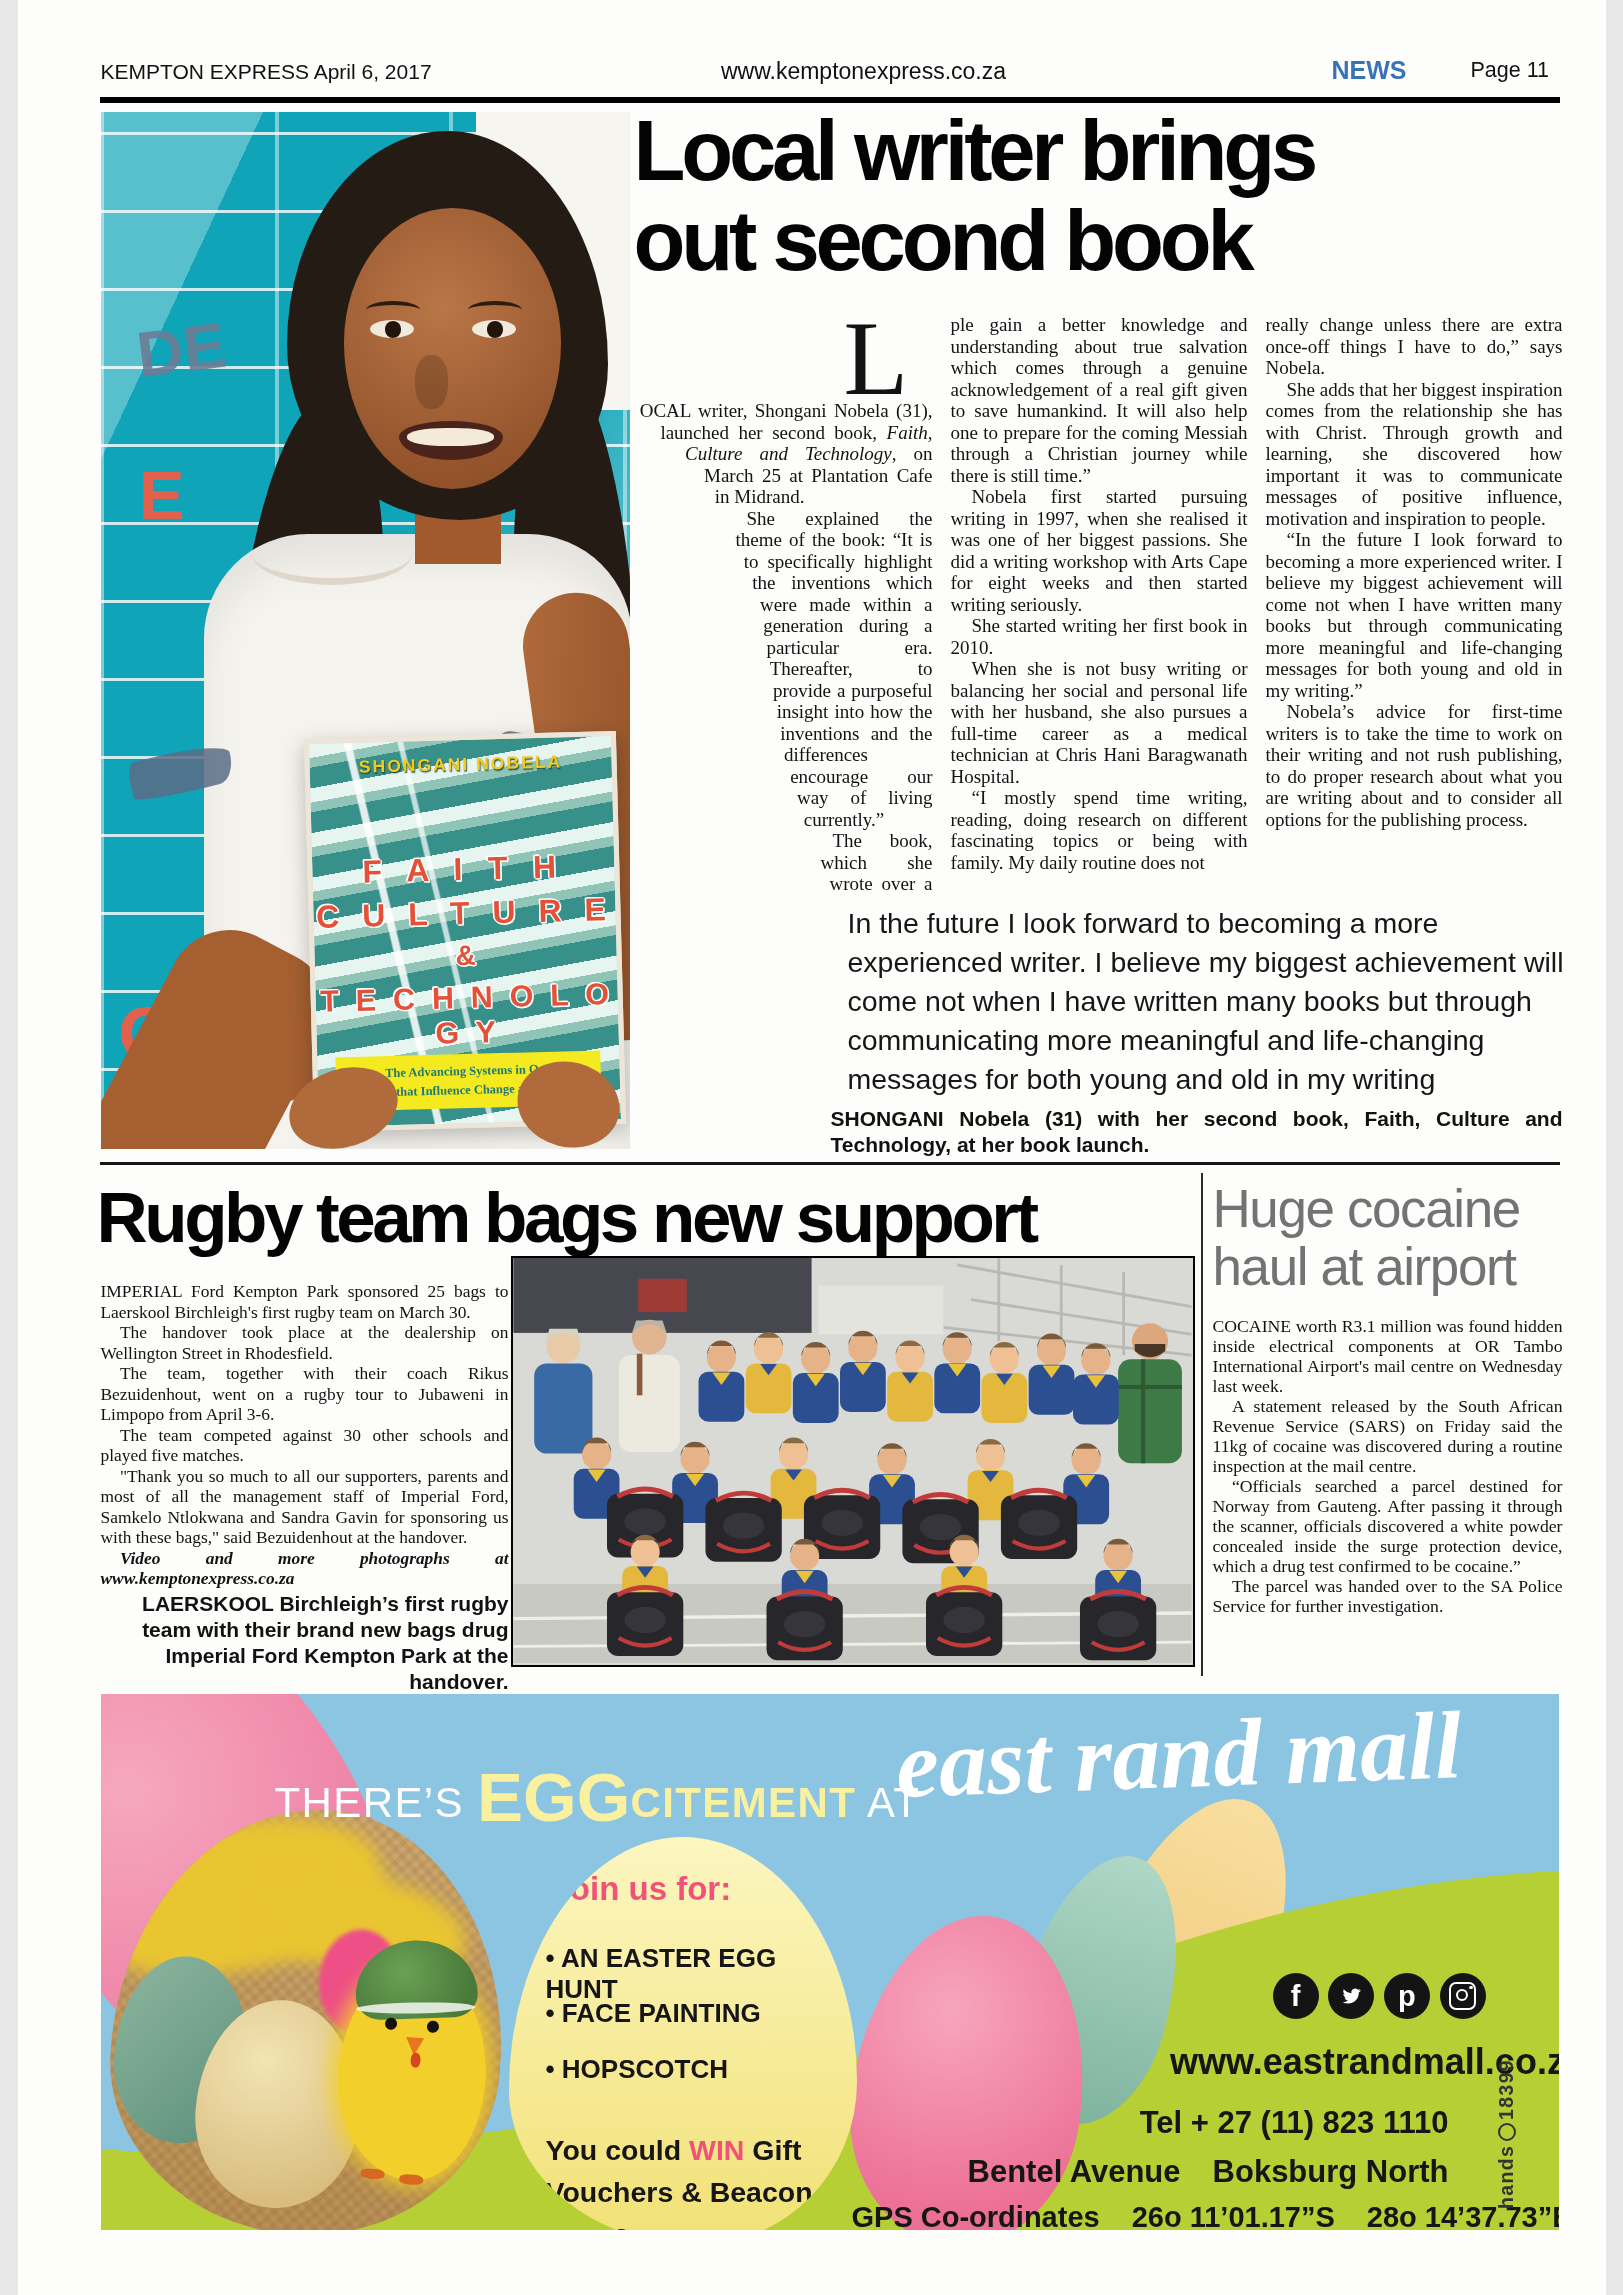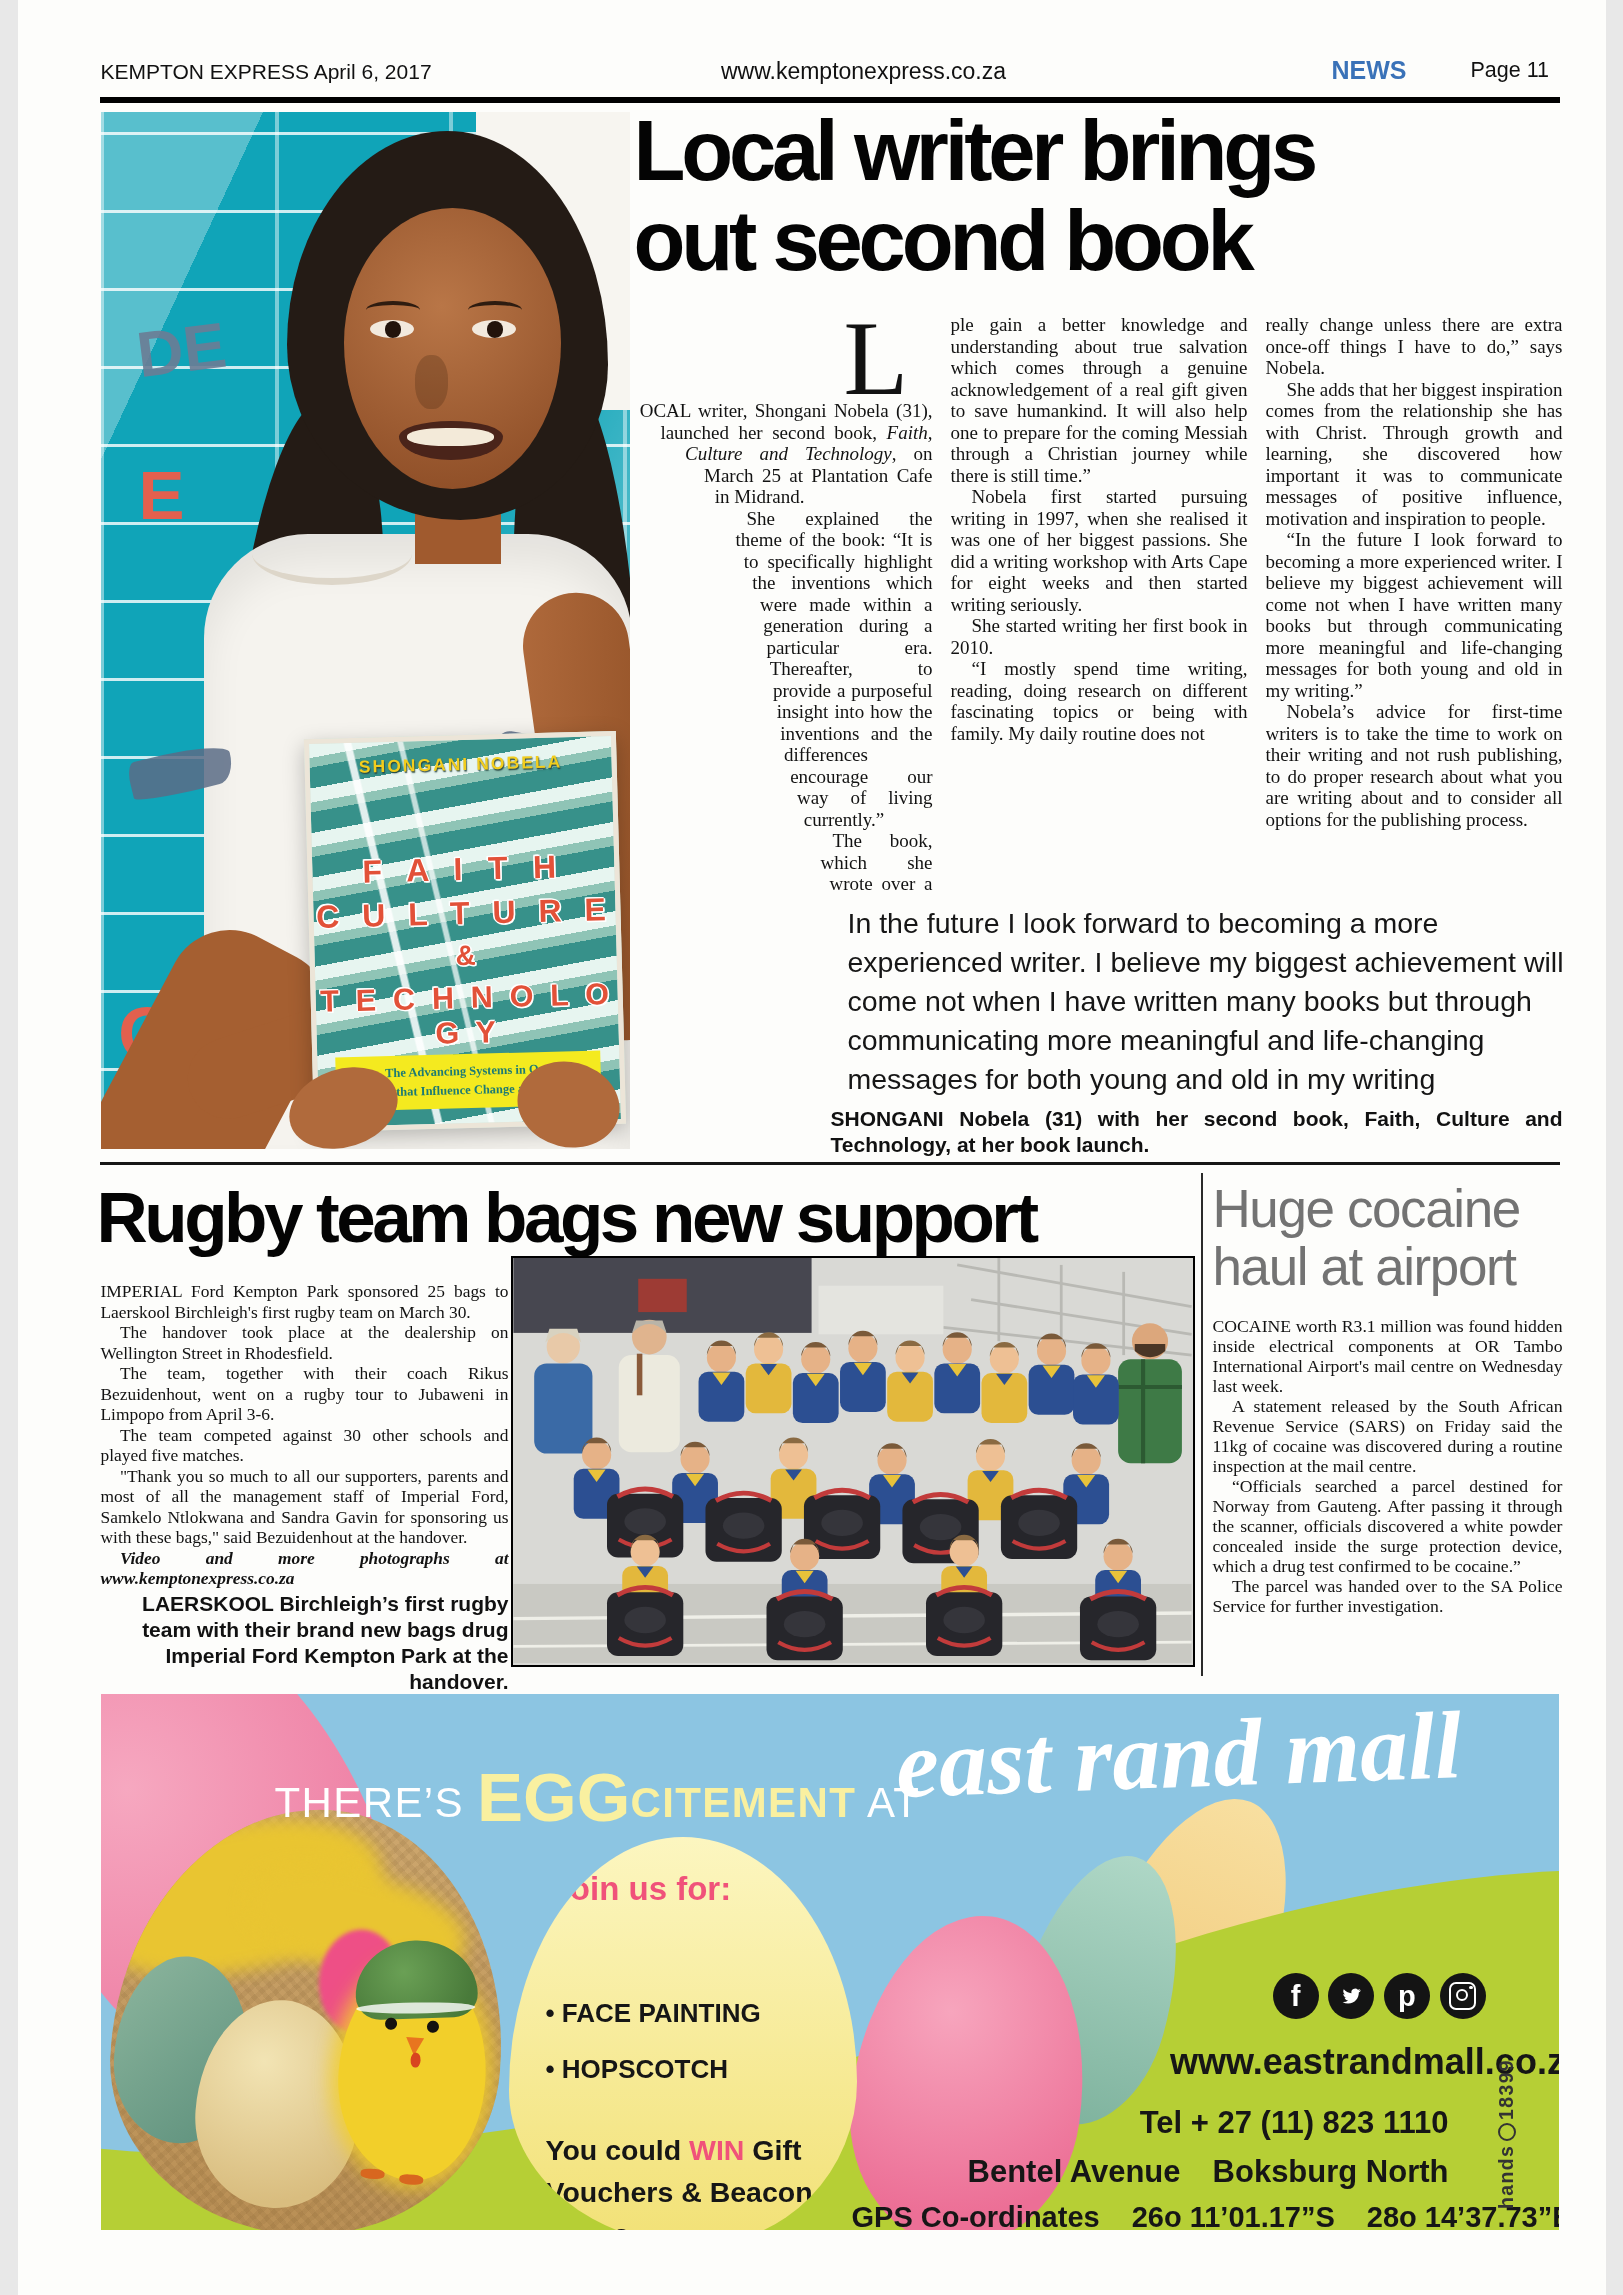--- a/index.html
+++ b/index.html
@@ -235,20 +235,21 @@
       <span class="intrude"></span>
       <p class="np"><span class="dropcap">L</span><span>OCAL writer, Shongani Nobela (31), launched her second book, </span><em>Faith, Culture and Technology</em><span>, on March 25 at Plantation Cafe in Midrand.</span></p>
       <p>She explained the theme of the book: “It is to specifically highlight the inventions which were made within a generation during a particular era. Thereafter, to provide a purposeful insight into how the inventions and the differences encourage our way of living currently.”</p>
       <p><span>The book, which she wrote over a year and a half, was published on February 27 by Reach Publishers, who also published her first book, </span></p>
 
     </div>
     <div class="col">
       <p class="np">ple gain a better knowledge and understanding about true salvation which comes through a genuine acknowledgement of a real gift given to save humankind. It will also help one to prepare for the coming Messiah through a Christian journey while there is still time.”</p>
       <p>Nobela first started pursuing writing in 1997, when she realised it was one of her biggest passions. She did a writing workshop with Arts Cape for eight weeks and then started writing seriously.</p>
       <p>She started writing her first book in 2010.</p>
+      <p>When she is not busy writing or balancing her social and personal life with her husband, she also pursues a full-time career as a medical technician at Chris Hani Baragwanath Hospital.</p>
       <p>“I mostly spend time writing, reading, doing research on different fascinating topics or being with family. My daily routine does not</p>
     </div>
     <div class="col">
       <p class="np">really change unless there are extra once-off things I have to do,” says Nobela.</p>
       <p>She adds that her biggest inspiration comes from the relationship she has with Christ. Through growth and learning, she discovered how important it was to communicate messages of positive influence, motivation and inspiration to people.</p>
       <p>“In the future I look forward to becoming a more experienced writer. I believe my biggest achievement will come not when I have written many books but through communicating more meaningful and life-changing messages for both young and old in my writing.”</p>
       <p>Nobela’s advice for first-time writers is to take the time to work on their writing and not rush publishing, to do proper research about what you are writing about and to consider all options for the publishing process.</p>
     </div>
   </div>
 
@@ -387,20 +388,21 @@
       <div class="chick-eye" style="left:272px;top:203px;"></div>
       <div class="chick-eye" style="left:314px;top:203px;"></div>
       <div class="chick-beak"></div>
       <div class="chick-wattle"></div>
       <div class="chick-foot" style="left:258px;top:355px;"></div>
       <div class="chick-foot" style="left:297px;top:358px;"></div>
     </div>
 
     <div class="egg join-egg">
       <div class="join-h">Join us for:</div>
+      <div class="join-li" style="top:106px;">AN EASTER EGG HUNT</div>
       <div class="join-li" style="top:161px;">FACE PAINTING</div>
       <div class="join-li" style="top:217px;">HOPSCOTCH</div>
       <div class="join-win"><span>You could </span><b>WIN</b><span> Gift Vouchers &amp; Beacon Prizes</span></div>
     </div>
 
     <div class="abs ad-title"><span>THERE’S</span> <span class="big">EGG</span><span class="mid">CITEMENT</span><span> AT</span></div>
     <div class="abs brand">east rand mall</div>
 
     <div class="abs social">
       <div class="sicon">

